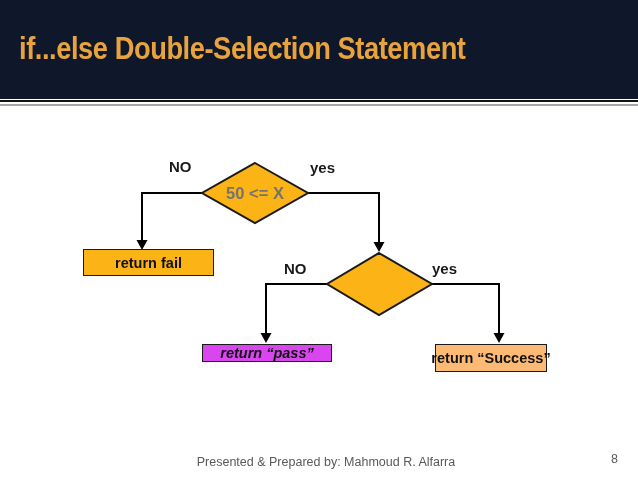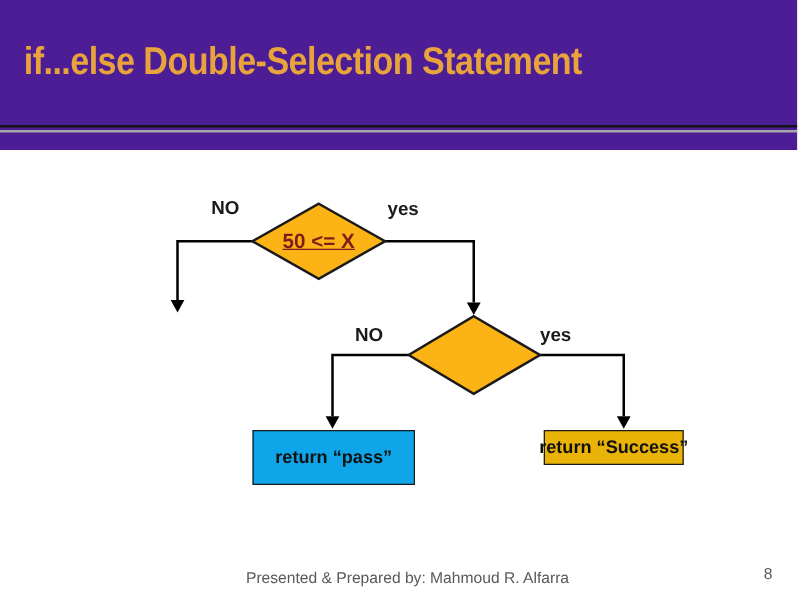--- a/index.html
+++ b/index.html
@@ -9,22 +9,22 @@
     width: 638px;
     height: 478px;
     background: #ffffff;
     font-family: "Liberation Sans", sans-serif;
     overflow: hidden;
   }
   
   .header {
     position: absolute;
     left: 0; top: 0;
-    width: 638px; height: 120px;
-    background: #4c1d95;
+    width: 638px; height: 99px;
+    background: #0f172a;
   }
   .title {
     position: absolute;
     left: 19px; top: 31px;
     margin: 0;
     font-size: 31px;
     font-weight: bold;
     letter-spacing: -0.5px;
     white-space: nowrap;
     transform: scaleX(0.88);
@@ -39,23 +39,22 @@
   .fc-line { fill: none; stroke: #000000; stroke-width: 2; }
   .fc-arrow { stroke: none; }
   .fc-diamond { stroke: #1a1a1a; stroke-width: 2; }
 
   .diamond-label {
     position: absolute;
     width: 106px;
     text-align: center;
     font-size: 16.5px;
     font-weight: bold;
-    color: #7f1d1d;
+    color: #737373;
     white-space: nowrap;
-    text-decoration: underline;
   }
   .branch-label {
     position: absolute;
     width: 44px;
     text-align: left;
     font-size: 15px;
     font-weight: bold;
     color: #1a1a1a;
     white-space: nowrap;
   }
@@ -114,19 +113,20 @@
     <polygon class="fc-diamond" points="379,253 432,284 379,315 327,284" fill="#FBB316"></polygon>
   </svg>
 
   <div class="diamond-label" style="left:202px; top:184px;">50 &lt;= X</div>
   <div class="branch-label" style="left:169px; top:158px;">NO</div>
   <div class="branch-label" style="left:310px; top:159px;">yes</div>
 
   <div class="branch-label" style="left:284px; top:260px;">NO</div>
   <div class="branch-label" style="left:432px; top:260px;">yes</div>
 
-  <div class="result-box" style="left: 202px; top: 344px; width: 130px; height: 44px; background-color: #0ea5e9;">return “pass”</div>
-  <div class="result-box" style="left: 435px; top: 344px; width: 112px; height: 28px; background-color: #eab308;">return “Success”</div>
+  <div class="result-box" style="left: 83px; top: 249px; width: 131px; height: 27px; background-color: rgb(251, 179, 22);">return fail</div>
+  <div class="result-box" style="left: 202px; top: 344px; width: 130px; height: 18px; background-color: #d946ef; font-style: italic;">return “pass”</div>
+  <div class="result-box" style="left: 435px; top: 344px; width: 112px; height: 28px; background-color: #fdba74;">return “Success”</div>
 
   <div class="footer-credit" style="color: rgb(89, 89, 89);">Presented &amp; Prepared by: Mahmoud R. Alfarra</div>
   <div class="page-number" style="color: rgb(89, 89, 89);">8</div>
 
 </div>
 
 </body></html>

